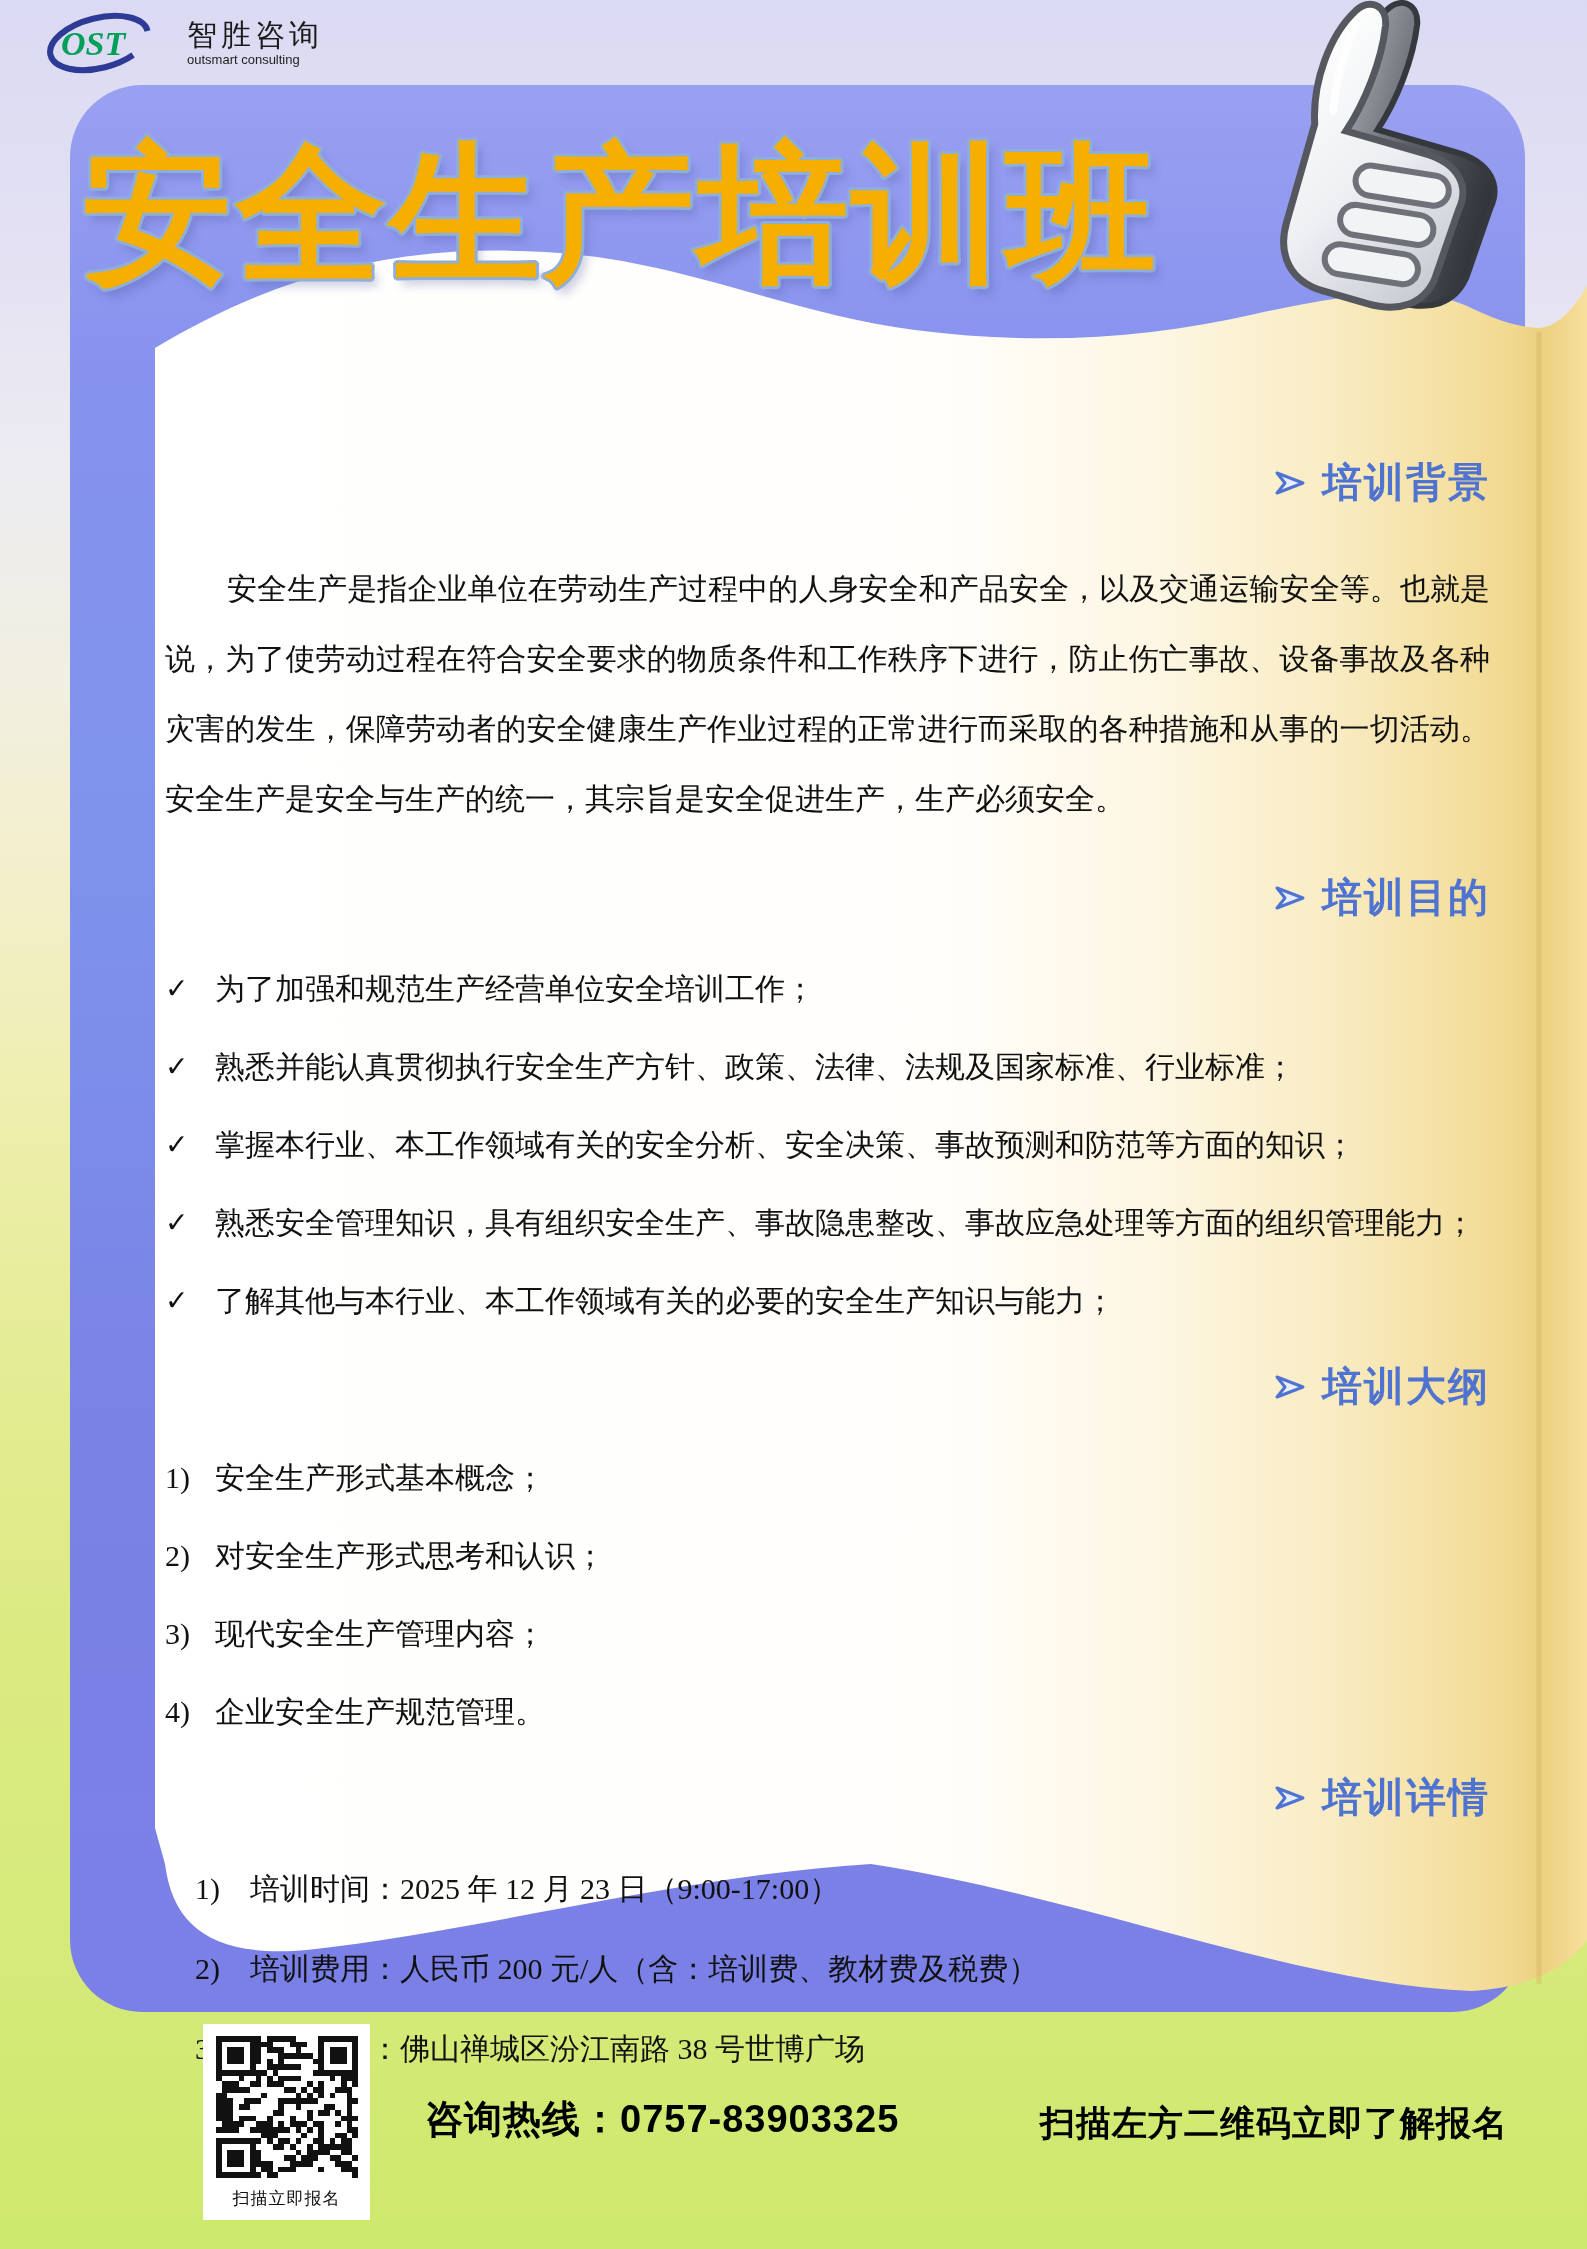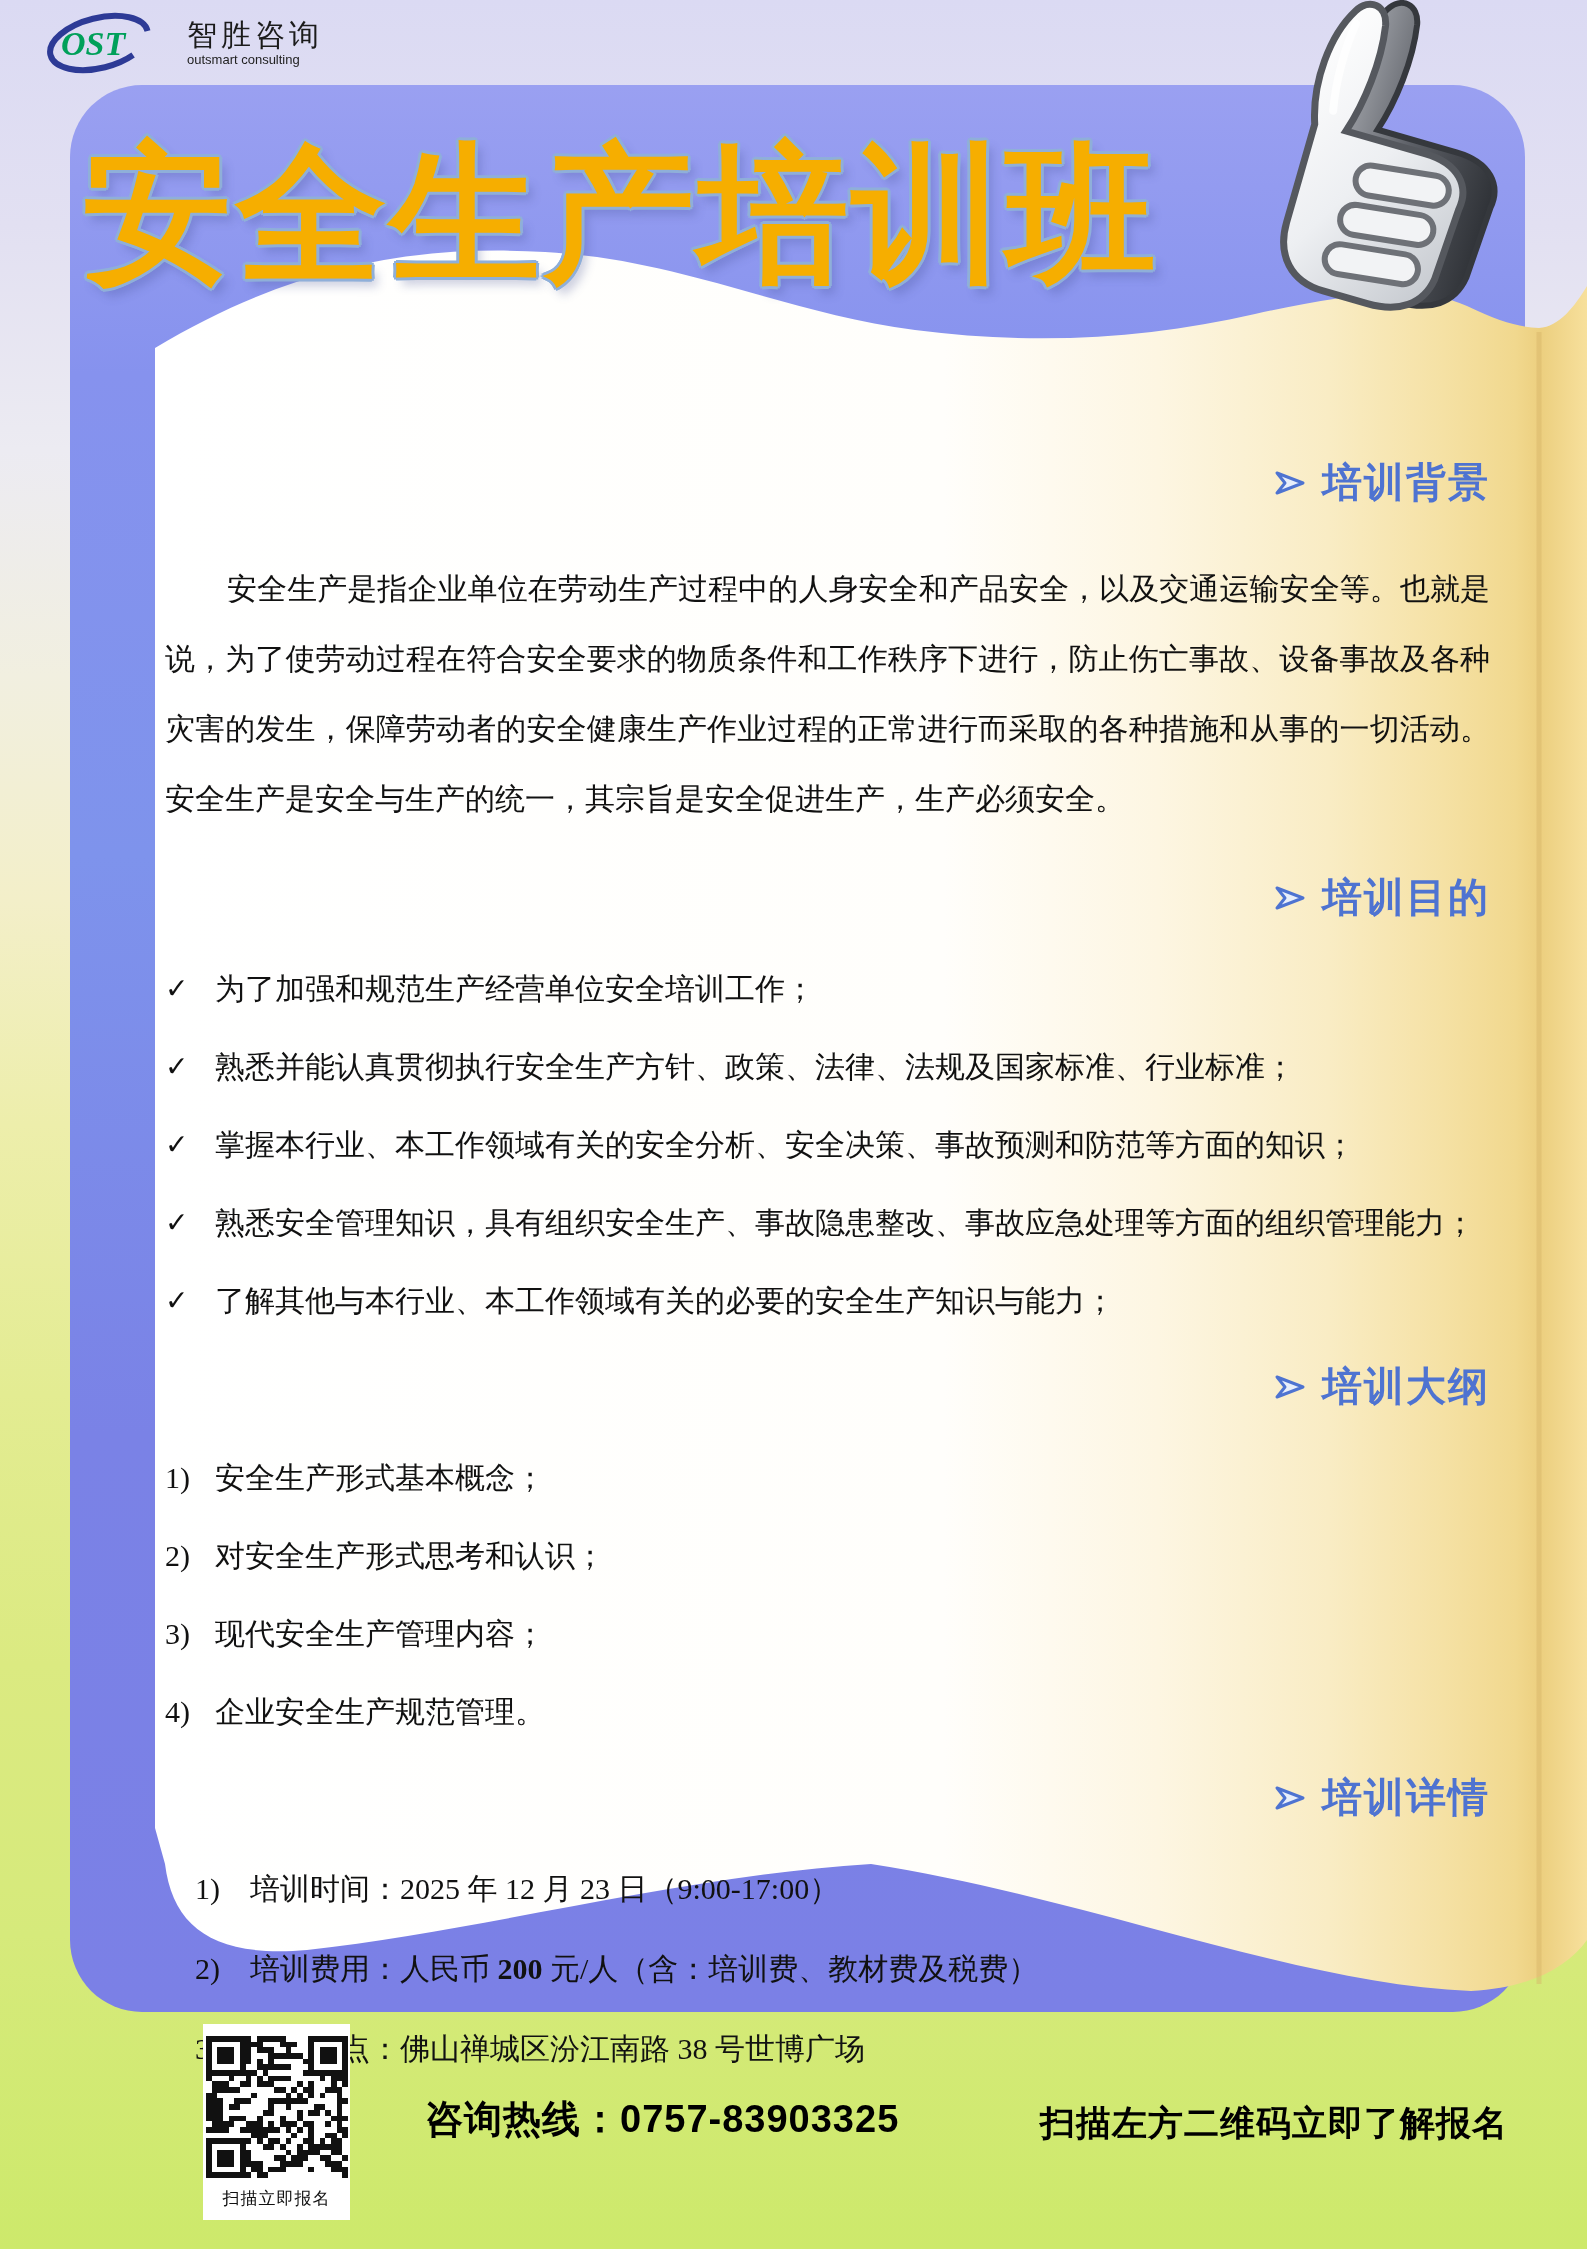--- a/index.html
+++ b/index.html
@@ -36,24 +36,24 @@
   .para{
     font-family:"Liberation Serif",serif;font-size:30px;line-height:70px;
     text-align:justify;text-indent:62px;margin:0 0 36px 0;
   }
   .li{display:flex;align-items:flex-start;margin:0 0 38px 0;
       font-family:"Liberation Serif",serif;font-size:30px;line-height:40px;}
   .li .mk{flex:0 0 50px;font-family:"DejaVu Sans",sans-serif;font-size:28px;}
   .li .num{flex:0 0 50px;font-family:"Liberation Serif",serif;}
   .details .li{padding-left:30px;margin-bottom:40px;}
   .details .li .num{flex:0 0 55px;}
-  .amount{font-weight:bold;}
+  .amount{font-weight:normal;}
   .gap-lg{margin-top:14px;}
   .qr-card{
-    position:absolute;left:203px;top:2024px;width:147px;height:196px;
+    position:absolute;left:203px;top:2024px;width:167px;height:196px;
     background:#ffffff;z-index:8;display:flex;flex-direction:column;align-items:center;
   }
   .qr-card svg{margin-top:12px;}
   .qr-caption{font-size:17px;color:#111;margin-top:9px;letter-spacing:1px;}
   .hotline{
     position:absolute;left:425px;top:2094px;z-index:8;
     font-size:38px;font-weight:800;color:#000;letter-spacing:1px;
   }
   .scan-hint{
     position:absolute;left:1040px;top:2100px;z-index:8;

